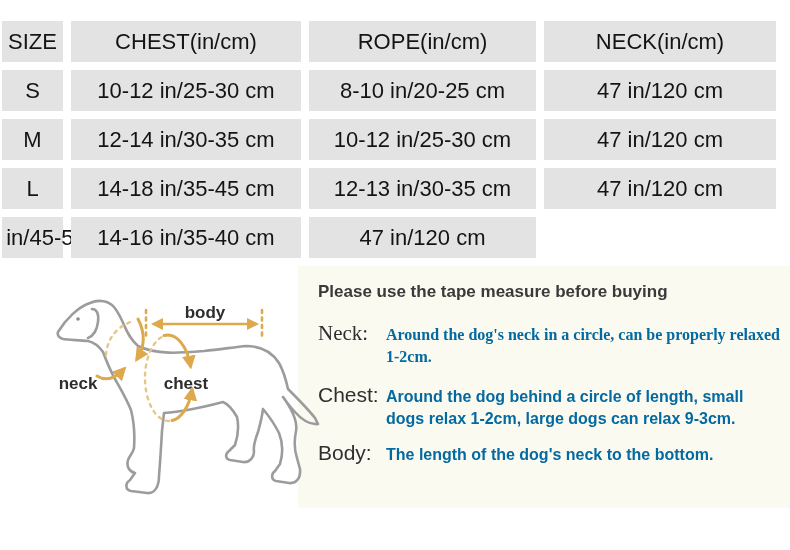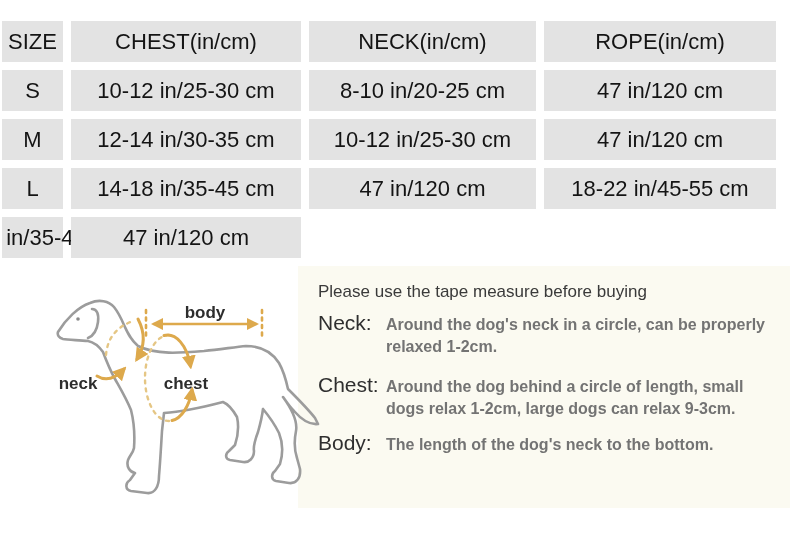--- a/index.html
+++ b/index.html
@@ -30,59 +30,60 @@
   .dog-figure{position:absolute;left:18px;top:276px;width:310px;height:234px;text-align:center;}
   .dog-figure svg{display:block;}
   .diagram-label{font-weight:bold;font-size:17px;fill:#2d2d2d;}
   
   .instructions{position:absolute;left:318px;top:277px;width:466px;}
   .mm-title{
     font-size:30px;line-height:34px;font-weight:normal;color:#e2680f;
     letter-spacing:0px;
   }
   .mm-subtitle{
-    margin-top:4px;font-size:17px;line-height:21px;font-weight:normal;color:#3a3a3a;
+    margin-top:4px;font-size:17px;line-height:21px;font-weight:bold;color:#3a3a3a;
   }
   .mm-item{display:flex;align-items:flex-start;}
-  .mm-item.first{margin-top:10px;}
+  .mm-item.first{margin-top:20px;font-family:Liberation Serif, serif;}
   .mm-item.mid{margin-top:17px;}
   .mm-item.last{margin-top:13px;}
   .mm-label{
     flex:0 0 68px;font-size:21px;line-height:22px;color:#2f2f2f;font-weight:normal;
   }
   .mm-text{
-    flex:1 1 auto;font-size:16px;line-height:21.5px;font-weight:bold;color:#737373;
+    flex:1 1 auto;font-size:16px;line-height:21.5px;font-weight:bold;color:#0369a1;
     padding-top:2px;
   }
 </style>
 </head>
 <body>
 
 <div class="page">
 
   <div class="bottom-bg"></div>
 
   <div class="size-table">
     <div class="cell hdr">SIZE</div>
     <div class="cell hdr">CHEST(in/cm)</div>
+    <div class="cell hdr">ROPE(in/cm)</div>
     <div class="cell hdr">NECK(in/cm)</div>
-    <div class="cell hdr">ROPE(in/cm)</div>
 
     <div class="cell">S</div>
     <div class="cell">10-12 in/25-30 cm</div>
     <div class="cell">8-10 in/20-25 cm</div>
     <div class="cell">47 in/120 cm</div>
 
     <div class="cell">M</div>
     <div class="cell">12-14 in/30-35 cm</div>
     <div class="cell">10-12 in/25-30 cm</div>
     <div class="cell">47 in/120 cm</div>
 
     <div class="cell">L</div>
     <div class="cell">14-18 in/35-45 cm</div>
+    <div class="cell">12-13 in/30-35 cm</div>
     <div class="cell">47 in/120 cm</div>
 
     <div class="cell">18-22 in/45-55 cm</div>
     <div class="cell">14-16 in/35-40 cm</div>
     <div class="cell">47 in/120 cm</div>
   </div>
 
   <div class="dog-figure">
     <svg width="310" height="234" viewBox="0 0 310 234">
       <defs>

